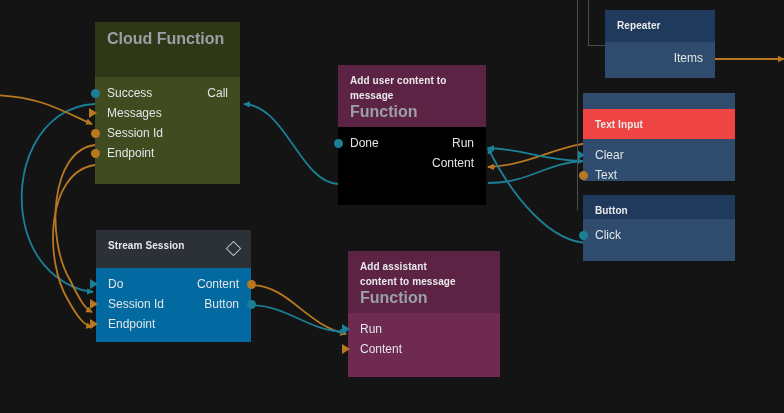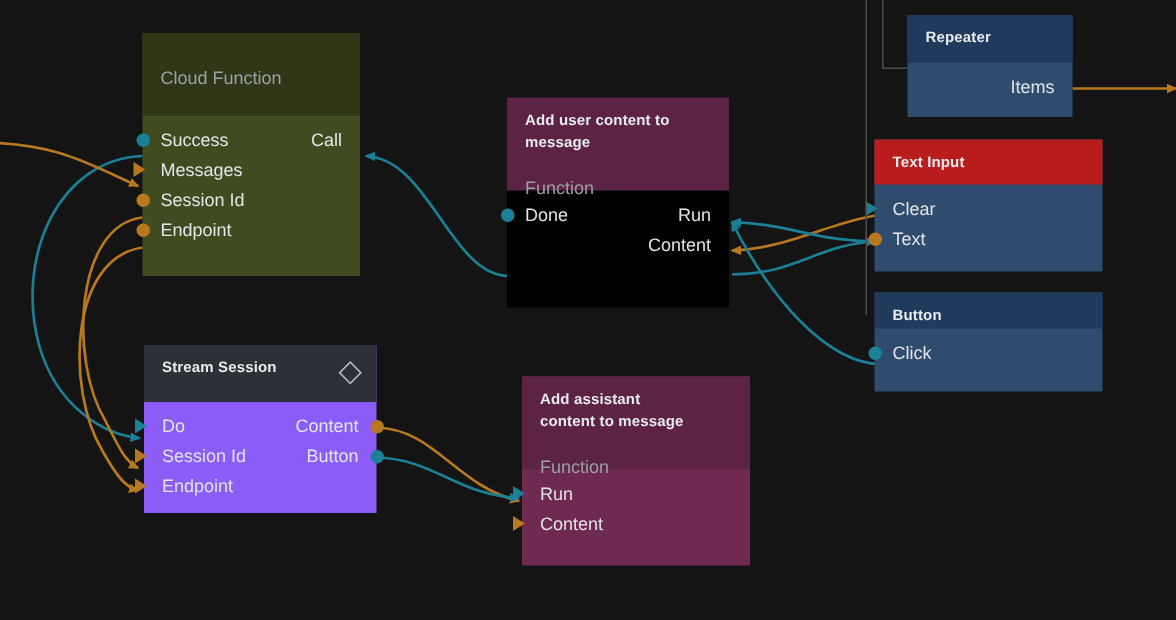--- a/index.html
+++ b/index.html
@@ -15,21 +15,21 @@
   .node .hdr{
     padding:8px 12px 7px 12px;
     box-sizing:border-box;
     position:relative;
   }
   .node .title{
     font-size:10px;line-height:15px;color:#e8eaec;font-weight:600;
     letter-spacing:.1px;white-space:pre-line;
   }
   .node .subtitle{
-    font-size:12px;line-height:15px;color:#9aa0a4;font-weight:400;margin-top:15px;
+    font-size:16px;line-height:15px;color:#9aa0a4;font-weight:700;margin-top:1px;
   }
   .node .body{position:relative;box-sizing:border-box;padding:6px 0 10px 0;}
   .prow{position:relative;height:20px;line-height:20px;}
   .plabel{position:absolute;font-size:12px;color:#e2e5e7;white-space:nowrap;}
   .plabel.in{left:12px;}
   .plabel.out{right:12px;}
   
   .pdot{position:absolute;width:9px;height:9px;border-radius:50%;top:50%;margin-top:-4.5px;}
   .ptri{position:absolute;width:0;height:0;top:50%;margin-top:-5px;
         border-top:5px solid transparent;border-bottom:5px solid transparent;}
@@ -124,21 +124,21 @@
           <div class="prow">
             <span class="plabel in">Run</span>
             <span class="ptri right" style="left: -6px; color: rgb(27, 127, 150);"></span>
           </div>
           <div class="prow">
             <span class="plabel in">Content</span>
             <span class="ptri right" style="left: -6px; color: rgb(184, 120, 31);"></span>
           </div>
         </div>
       </div>
-      <div class="node" style="left: 96px; top: 230px; width: 155px; height: 112px; background: #8b5cf6;">
+      <div class="node" style="left: 96px; top: 230px; width: 155px; height: 112px; background: #0369a1;">
         <div class="hdr" style="background: rgb(44, 49, 56); height: 38px;">
           <div class="title">Stream Session</div>
           <div class="diamond" style="top: 19px;"></div>
         </div>
         <div class="body">
           <div class="prow">
             <span class="plabel in">Do</span>
             <span class="ptri right" style="left: -6px; color: rgb(27, 127, 150);"></span>
             <span class="plabel out">Content</span>
             <span class="pdot" style="right: -4.5px; background: rgb(184, 120, 31);"></span>
@@ -159,21 +159,21 @@
         <div class="hdr" style="background: rgb(31, 58, 92); height: 32px;">
           <div class="title">Repeater</div>
         </div>
         <div class="body">
           <div class="prow">
             <span class="plabel out">Items</span>
           </div>
         </div>
       </div>
       <div class="node" style="left: 583px; top: 93px; width: 152px; height: 88px; background: rgb(47, 76, 110);">
-        <div class="hdr" style="background: #b91c1c; height: 30px;">
+        <div class="hdr" style="background: #ef4444; height: 30px; margin-top: 16px;">
           <div class="title">Text Input</div>
         </div>
         <div class="body">
           <div class="prow">
             <span class="plabel in">Clear</span>
             <span class="ptri right" style="left: -6px; color: rgb(27, 127, 150);"></span>
           </div>
           <div class="prow">
             <span class="plabel in">Text</span>
             <span class="pdot" style="left: -4.5px; background: rgb(184, 120, 31);"></span>

